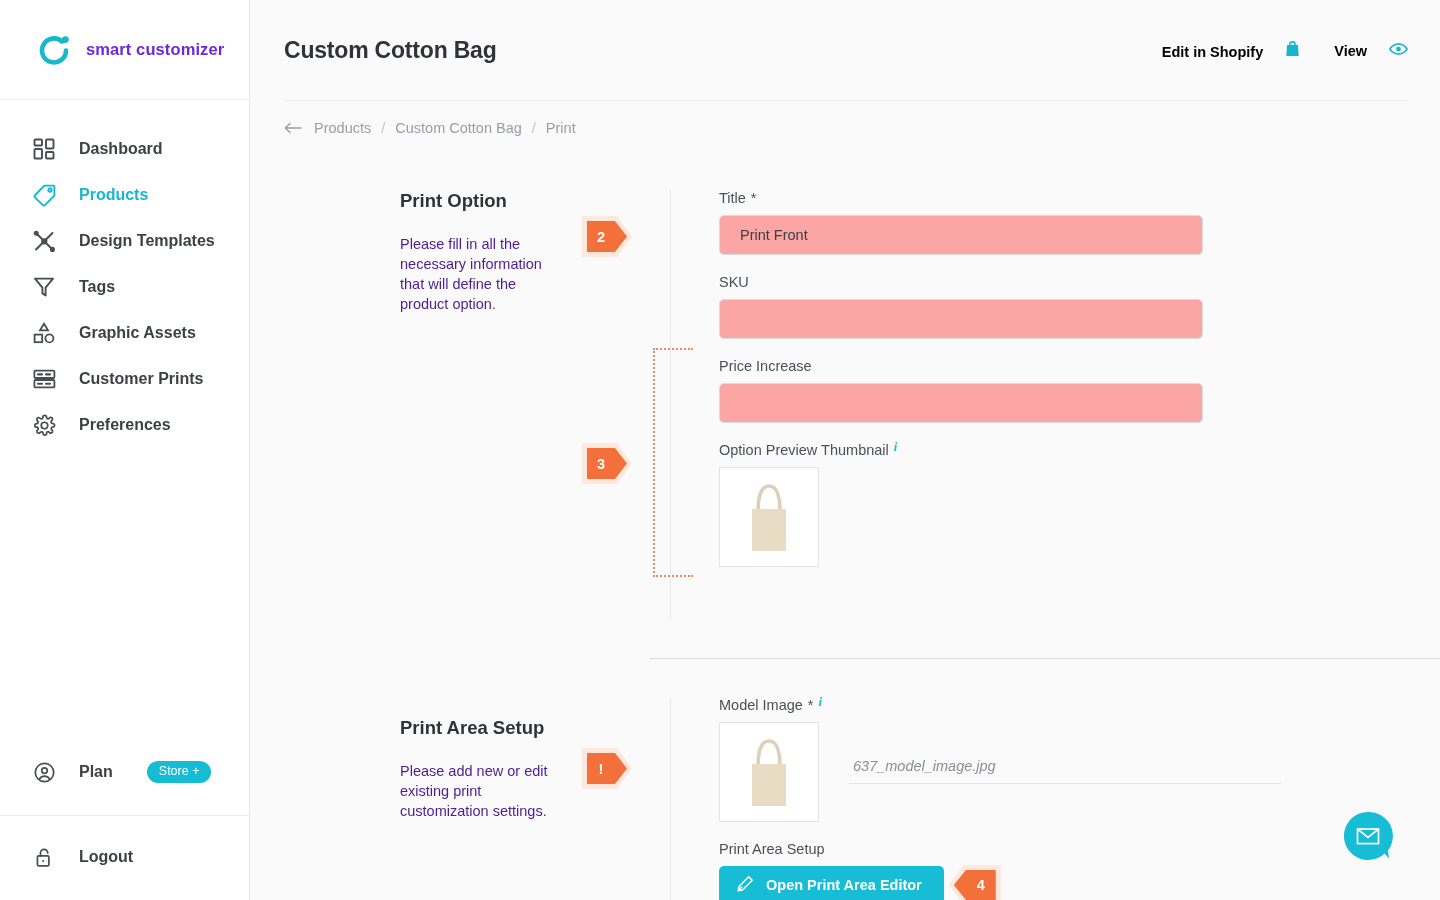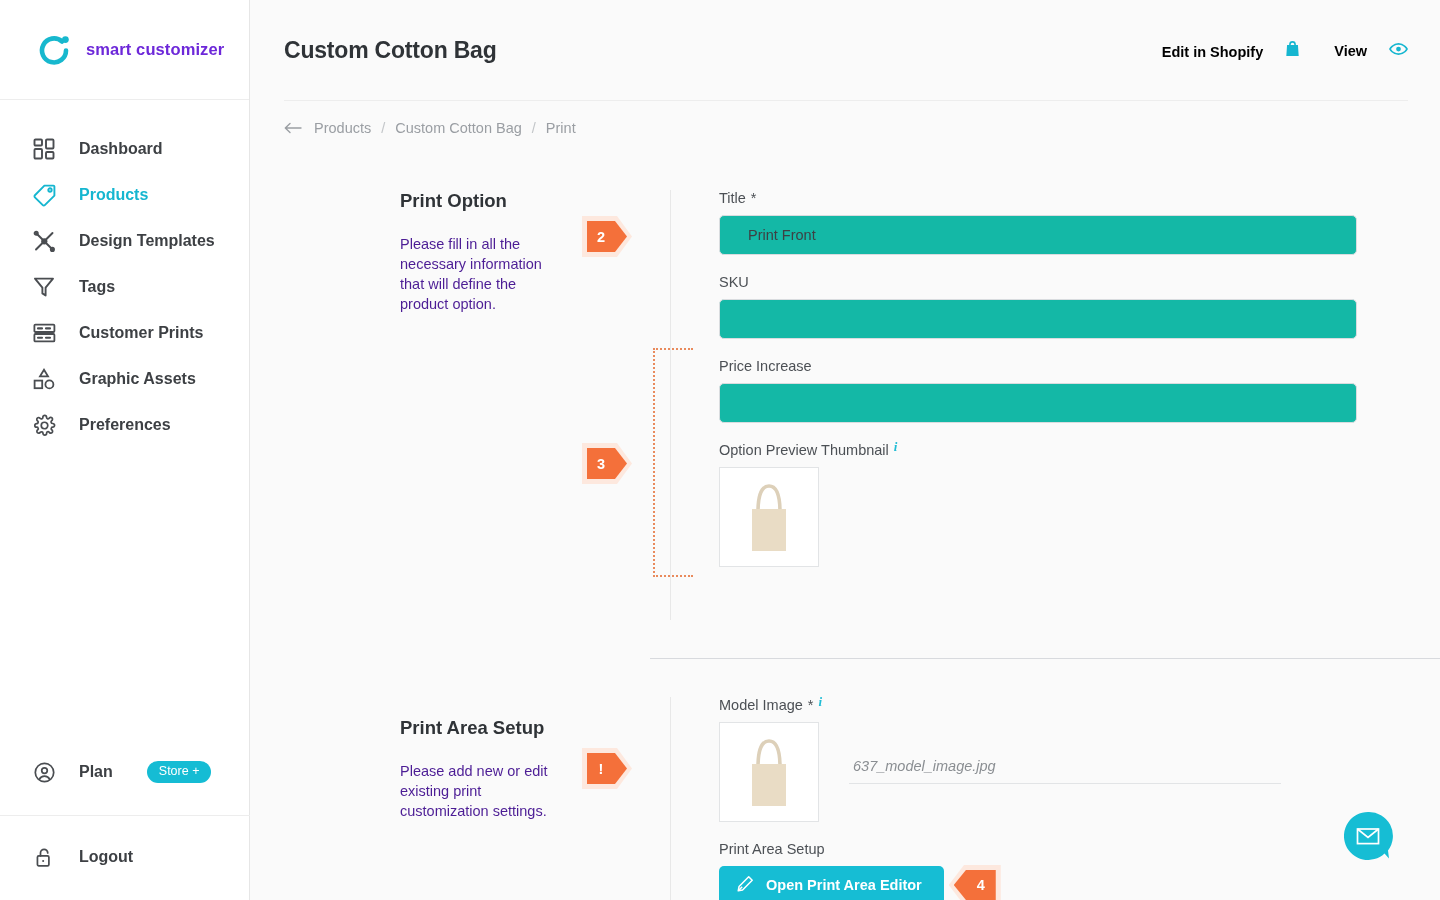--- a/index.html
+++ b/index.html
@@ -102,23 +102,23 @@
     font-size: 14.5px; color:#4c5055; margin-bottom: 9px;
     display: flex; align-items: flex-start; gap: 5px;
   }
   .req { color:#4c5055; }
   .info-i {
     color:#21bcd4; font-weight: 700; font-style: italic;
     font-size: 13px; line-height: 1; position: relative; top: -2px;
     font-family: "Liberation Serif", serif; cursor: pointer;
   }
   .text-input {
-    width: 638px; height: 40px;
-    border: 1px solid #d9dcdf; border-radius: 5px; background:#14b8a6;
-    padding: 0 28px; font-size: 14.5px; color:#3d4044;
+    width: 484px; height: 40px;
+    border: 1px solid #d9dcdf; border-radius: 5px; background:#fca5a5;
+    padding: 0 20px; font-size: 14.5px; color:#3d4044;
     font-family: "Liberation Sans", sans-serif;
   }
   .text-input::placeholder { color:#b9bcbf; }
 
   
   .file-row { display:flex; align-items:flex-start; gap: 0; }
   .thumb-box {
     width: 100px; height: 100px; border:1px solid #e2e4e6; background:#fff;
     display:flex; align-items:center; justify-content:center; flex:0 0 100px;
   }
@@ -238,38 +238,38 @@
         <span class="nav-ico">
           <svg width="22" height="22" viewBox="0 0 22 22" fill="none" stroke="#4a4d51" stroke-width="1.9" stroke-linejoin="round">
             <path d="M2 2.6 H20 L12.6 11.6 V19.5 L9.4 17.4 V11.6 Z"></path>
           </svg>
         </span>
         <span class="nav-label">Tags</span>
       </div>
 
       <div class="nav-item">
         <span class="nav-ico">
+          <svg width="22" height="22" viewBox="0 0 22 22" fill="none" stroke="#4a4d51" stroke-width="1.8">
+            <path d="M11 1.8 L15 8.4 H7 Z"></path>
+            <rect x="1.6" y="12.6" width="7.6" height="7.6"></rect>
+            <circle cx="16.4" cy="16.4" r="4"></circle>
+          </svg>
+        </span>
+        <span class="nav-label">Graphic Assets</span>
+      </div>
+
+      <div class="nav-item">
+        <span class="nav-ico">
           <svg width="23" height="22" viewBox="0 0 23 22" fill="none" stroke="#4a4d51" stroke-width="1.8">
             <rect x="1.4" y="2.6" width="20" height="7.4" rx="1"></rect>
             <rect x="1.4" y="12" width="20" height="7.4" rx="1"></rect>
             <path d="M5 6.4 h4 M5 15.8 h4 M13 6.4 h4 M13 15.8 h4" stroke-width="2.1" stroke-linecap="round"></path>
           </svg>
         </span>
         <span class="nav-label">Customer Prints</span>
-      </div>
-
-      <div class="nav-item">
-        <span class="nav-ico">
-          <svg width="22" height="22" viewBox="0 0 22 22" fill="none" stroke="#4a4d51" stroke-width="1.8">
-            <path d="M11 1.8 L15 8.4 H7 Z"></path>
-            <rect x="1.6" y="12.6" width="7.6" height="7.6"></rect>
-            <circle cx="16.4" cy="16.4" r="4"></circle>
-          </svg>
-        </span>
-        <span class="nav-label">Graphic Assets</span>
       </div>
 
       <div class="nav-item">
         <span class="nav-ico">
           <svg width="23" height="23" viewBox="0 0 24 24" fill="none" stroke="#4a4d51" stroke-width="1.8">
             <path d="M12 15.4a3.4 3.4 0 1 0 0-6.8 3.4 3.4 0 0 0 0 6.8z"></path>
             <path d="M19.1 14.6a1.5 1.5 0 0 0 .3 1.7l.1.1a1.9 1.9 0 1 1-2.6 2.6l-.1-.1a1.5 1.5 0 0 0-1.7-.3 1.5 1.5 0 0 0-.9 1.4v.2a1.9 1.9 0 0 1-3.8 0v-.1a1.5 1.5 0 0 0-1-1.4 1.5 1.5 0 0 0-1.7.3l-.1.1a1.9 1.9 0 1 1-2.6-2.6l.1-.1a1.5 1.5 0 0 0 .3-1.7 1.5 1.5 0 0 0-1.4-.9h-.2a1.9 1.9 0 1 1 0-3.8h.1a1.5 1.5 0 0 0 1.4-1 1.5 1.5 0 0 0-.3-1.7l-.1-.1a1.9 1.9 0 1 1 2.6-2.6l.1.1a1.5 1.5 0 0 0 1.7.3h.1a1.5 1.5 0 0 0 .9-1.4v-.2a1.9 1.9 0 0 1 3.8 0v.1a1.5 1.5 0 0 0 .9 1.4 1.5 1.5 0 0 0 1.7-.3l.1-.1a1.9 1.9 0 1 1 2.6 2.6l-.1.1a1.5 1.5 0 0 0-.3 1.7v.1a1.5 1.5 0 0 0 1.4.9h.2a1.9 1.9 0 1 1 0 3.8h-.1a1.5 1.5 0 0 0-1.4.9z"></path>
           </svg>
         </span>
         <span class="nav-label">Preferences</span>

